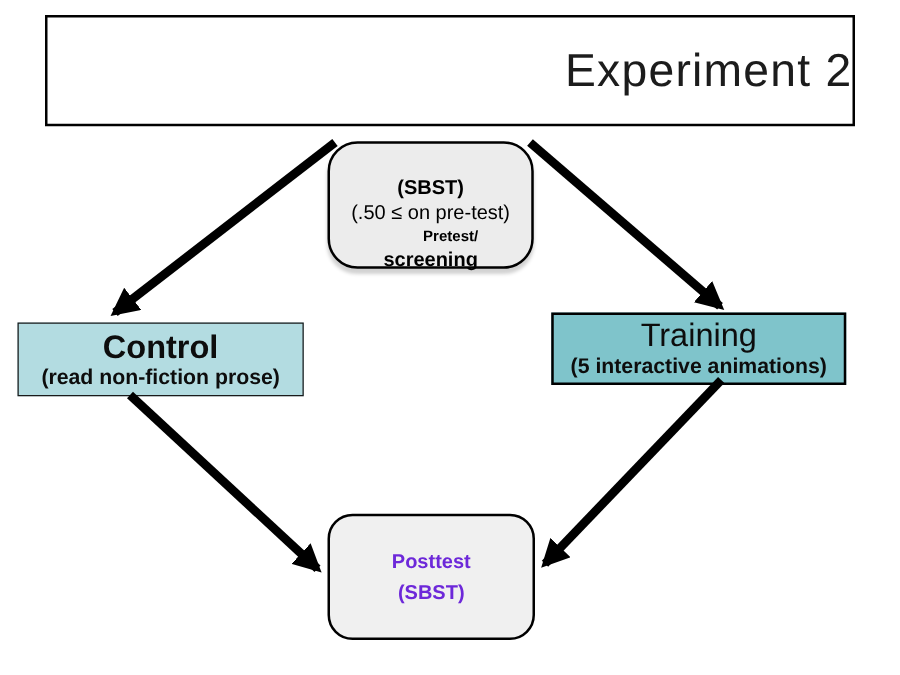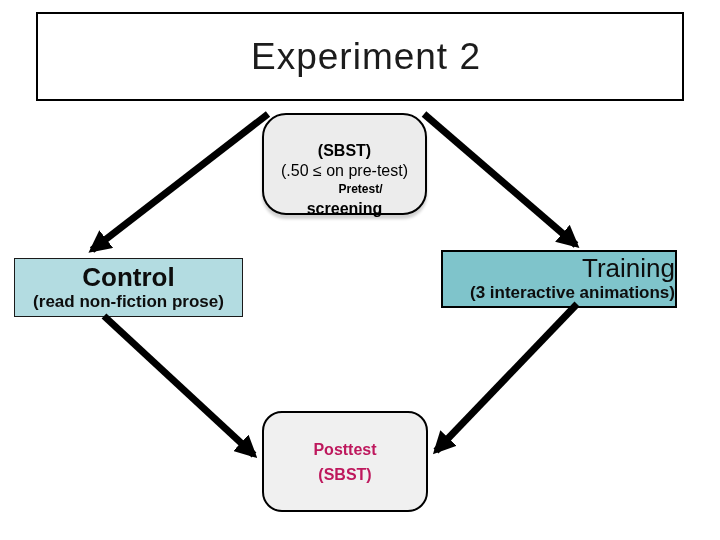--- a/index.html
+++ b/index.html
@@ -21,21 +21,21 @@
     position: absolute;
     left: 36px;
     top: 12px;
     width: 648px;
     height: 89px;
     border: 2px solid #000000;
     background: #ffffff;
     box-sizing: border-box;
     display: flex;
     align-items: center;
-    justify-content: center;
+    justify-content: flex-end;
     padding-left: 12px;
   }
   .title-text {
     font-size: 37px;
     color: #1c1c1c;
     letter-spacing: 1px;
     white-space: nowrap;
   }
 
   
@@ -79,21 +79,21 @@
   
   .training-box {
     position: absolute;
     left: 441px;
     top: 250px;
     width: 236px;
     height: 58px;
     background: #7fc4cb;
     border: 2px solid #000000;
     box-sizing: border-box;
-    text-align: right;
+    text-align: center;
     padding-top: 2px;
     color: #0d0d0d;
   }
   .training-title { font-size: 26px; font-weight: 400; line-height: 29px; }
   .training-subtitle { font-size: 17px; font-weight: bold; line-height: 20px; }
 
   
   .posttest-box {
     position: absolute;
     left: 262px;
@@ -101,21 +101,21 @@
     width: 166px;
     height: 101px;
     background: #f0f0f0;
     border: 2px solid #000000;
     border-radius: 20px;
     box-sizing: border-box;
     display: flex;
     flex-direction: column;
     align-items: center;
     justify-content: center;
-    color: #be185d;
+    color: #6d28d9;
   }
   .posttest-line { font-size: 16px; font-weight: bold; line-height: 25px; }
 
   
   .arrows-layer {
     position: absolute;
     left: 0;
     top: 0;
     z-index: 5;
     pointer-events: none;
@@ -137,21 +137,21 @@
     <div class="pretest-label2">screening</div>
   </div>
 
   <div class="control-box">
     <div class="control-title">Control</div>
     <div class="control-subtitle">(read non-fiction prose)</div>
   </div>
 
   <div class="training-box">
     <div class="training-title">Training</div>
-    <div class="training-subtitle">(3 interactive animations)</div>
+    <div class="training-subtitle">(5 interactive animations)</div>
   </div>
 
   <div class="posttest-box">
     <div class="posttest-line">Posttest</div>
     <div class="posttest-line">(SBST)</div>
   </div>
 
   <svg class="arrows-layer" width="720" height="540" viewBox="0 0 720 540">
     <defs>
       <marker id="ah" viewBox="0 0 10 10" refX="8" refY="5" markerWidth="3.2" markerHeight="3.2" orient="auto">

